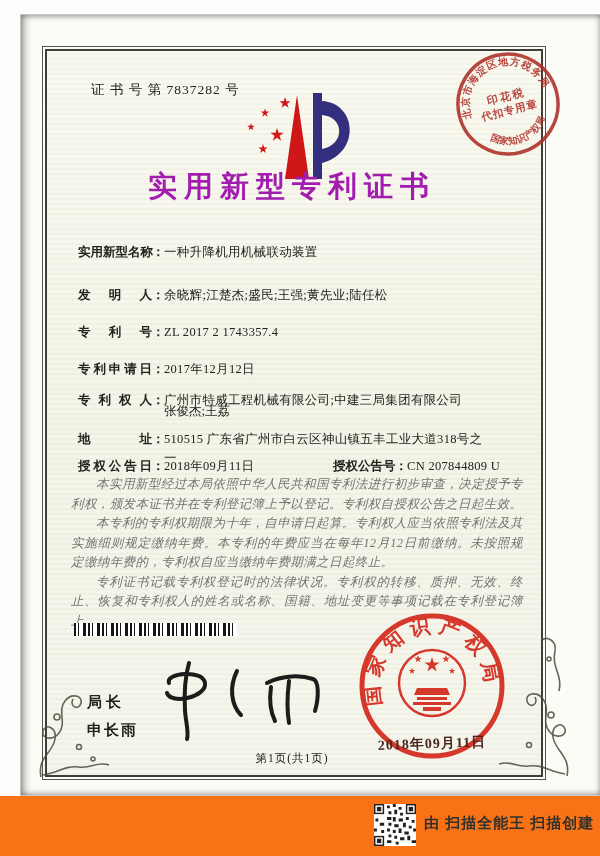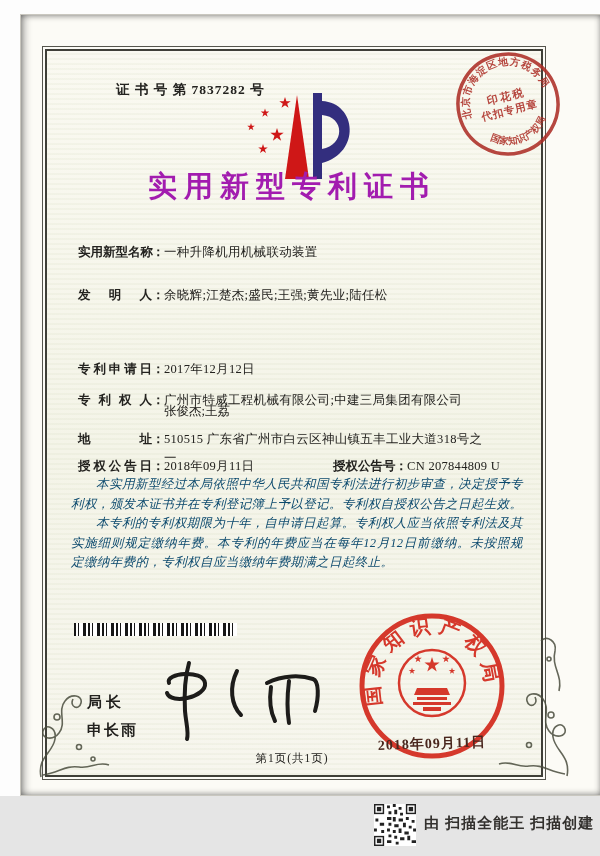--- a/index.html
+++ b/index.html
@@ -9,52 +9,52 @@
              border:1px solid #c9c7bf;
              box-shadow:inset 6px 0 8px -4px rgba(40,40,40,.55),
                         inset -4px 0 6px -3px rgba(40,40,40,.40),
                         inset 0 4px 6px -3px rgba(40,40,40,.35),
                         inset 0 -4px 6px -3px rgba(40,40,40,.30);}
   .frame{position:absolute;left:24px;top:34px;width:494px;height:724px;
          border:2.5px solid #3f3f38;outline:1px solid #55554d;outline-offset:2px;
          background:linear-gradient(180deg,#faf9f1,#f4f4e8 55%,#f7f6ee);}
   .frame::after{content:"";position:absolute;inset:0;
          background:repeating-linear-gradient(0deg,rgba(186,198,158,.10) 0 2px,transparent 2px 5px);}
-  .cert-no{position:absolute;left:70px;top:66px;font-size:13.5px;font-weight:700;letter-spacing:1px;margin-left:25px;}
+  .cert-no{position:absolute;left:70px;top:66px;font-size:13.5px;font-weight:400;letter-spacing:1px;}
   .logo{position:absolute;left:212px;top:76px;}
   .title{position:absolute;left:24px;top:152px;width:494px;text-align:center;
          font-size:29px;font-weight:700;letter-spacing:7px;color:#a21caf;}
   .tax-stamp{position:absolute;left:429px;top:31px;transform:rotate(-14deg);opacity:.88;}
 
   .frow{position:absolute;left:57px;font-size:12.5px;white-space:nowrap;}
   .flabel{display:inline-block;width:74px;text-align:justify;text-align-last:justify;
           font-weight:700;vertical-align:top;}
   .fcolon{display:inline-block;width:12px;font-weight:700;}
   .fvalue{letter-spacing:.3px;}
   .fcont{position:absolute;left:143px;font-size:12.5px;white-space:nowrap;}
   .grant2{position:absolute;left:255px;top:0;}
 
   .paras{position:absolute;left:50px;top:460px;width:452px;font-size:12.5px;line-height:19.5px;
-         font-style:italic;text-align:justify;color:#0c4a6e;}
+         font-style:italic;text-align:justify;color:#737373;}
   .paras p{margin:0;text-indent:2em;letter-spacing:.4px;}
 
   .barcode{position:absolute;left:53px;top:608px;width:163px;height:13px;
            background:repeating-linear-gradient(90deg,#161616 0 2px,#fff 2px 4px,#161616 4px 5px,
                       #fff 5px 9px,#161616 9px 12px,#fff 12px 14px);}
   .director-post{position:absolute;left:66px;top:678px;font-size:15px;letter-spacing:4px;font-weight:600;}
   .director-name{position:absolute;left:66px;top:706px;font-size:15px;letter-spacing:2px;font-weight:600;}
   .signature{position:absolute;left:128px;top:638px;}
   .issue-seal{position:absolute;left:336px;top:596px;opacity:.92;}
   .seal-date{position:absolute;left:336px;top:720px;width:150px;text-align:center;font-size:14px;
              font-weight:700;color:#49261d;letter-spacing:1px;transform:rotate(-2deg);}
   .flourish-bl{position:absolute;left:14px;top:672px;opacity:.85;}
   .flourish-br{position:absolute;left:472px;top:616px;transform:scaleX(-1);opacity:.85;}
   .page-info{position:absolute;left:24px;top:736px;width:494px;text-align:center;font-size:11.5px;letter-spacing:1px;}
 
-  .scanner-row{position:absolute;left:0;top:796px;width:600px;height:60px;background:#e5e5e5;}
+  .scanner-row{position:absolute;left:0;top:796px;width:600px;height:60px;background:#f97316;}
   .qr{position:absolute;left:374px;top:8px;}
   .scanner-text{position:absolute;left:424px;top:18px;font-family:"Liberation Sans","DejaVu Sans",sans-serif;
                 font-size:15px;font-weight:700;color:#33312e;letter-spacing:1px;}
 </style>
 </head>
 <body>
 
 <div class="canvas">
   <div class="scan-page">
 
@@ -96,20 +96,23 @@
     </svg>
 
     <div class="frow" style="top:272px">
       <span class="flabel">发明人</span><span class="fcolon">：</span><span class="fvalue">余晓辉;江楚杰;盛民;王强;黄先业;陆任松</span>
     </div>
 
     <div class="frow" style="top:229px">
       <span class="flabel">实用新型名称</span><span class="fcolon">：</span><span class="fvalue">一种升降机用机械联动装置</span>
     </div>
 
+    <div class="frow" style="top:309px">
+      <span class="flabel">专利号</span><span class="fcolon">：</span><span class="fvalue">ZL 2017 2 1743357.4</span>
+    </div>
 
     <div class="frow" style="top:346px">
       <span class="flabel">专利申请日</span><span class="fcolon">：</span><span class="fvalue">2017年12月12日</span>
     </div>
 
     <div class="frow" style="top:377px">
       <span class="flabel">专利权人</span><span class="fcolon">：</span><span class="fvalue">广州市特威工程机械有限公司;中建三局集团有限公司</span>
     </div>
     <div class="fcont" style="top:388px">张俊杰;王荔</div>
 
@@ -121,20 +124,21 @@
     <div class="frow" style="top:443px">
       <span class="flabel">授权公告日</span><span class="fcolon">：</span><span class="fvalue">2018年09月11日</span>
       <span class="grant2">
         <span class="flabel" style="width:62px">授权公告号</span><span class="fcolon">：</span><span class="fvalue">CN 207844809 U</span>
       </span>
     </div>
 
     <div class="paras">
       <p>本实用新型经过本局依照中华人民共和国专利法进行初步审查，决定授予专利权，颁发本证书并在专利登记簿上予以登记。专利权自授权公告之日起生效。</p>
       <p>本专利的专利权期限为十年，自申请日起算。专利权人应当依照专利法及其实施细则规定缴纳年费。本专利的年费应当在每年12月12日前缴纳。未按照规定缴纳年费的，专利权自应当缴纳年费期满之日起终止。</p>
+      <p>专利证书记载专利权登记时的法律状况。专利权的转移、质押、无效、终止、恢复和专利权人的姓名或名称、国籍、地址变更等事项记载在专利登记簿上。</p>
     </div>
 
     <div class="barcode"></div>
 
     <div class="director-post">局长</div>
     <div class="director-name">申长雨</div>
 
     <svg class="signature" width="185" height="92" viewBox="0 0 185 92">
       <g fill="none" stroke="#1d1c1a" stroke-width="4" stroke-linecap="round">
         <path d="M40,10 C36,24 35,40 36,58 C37,70 40,80 38,86"></path>

